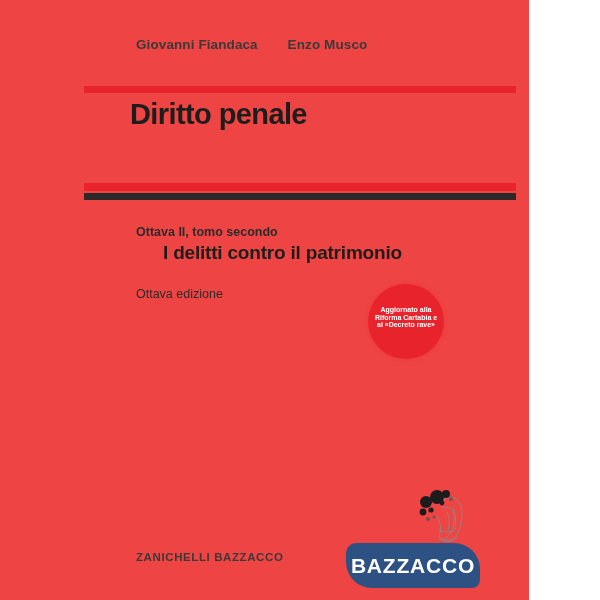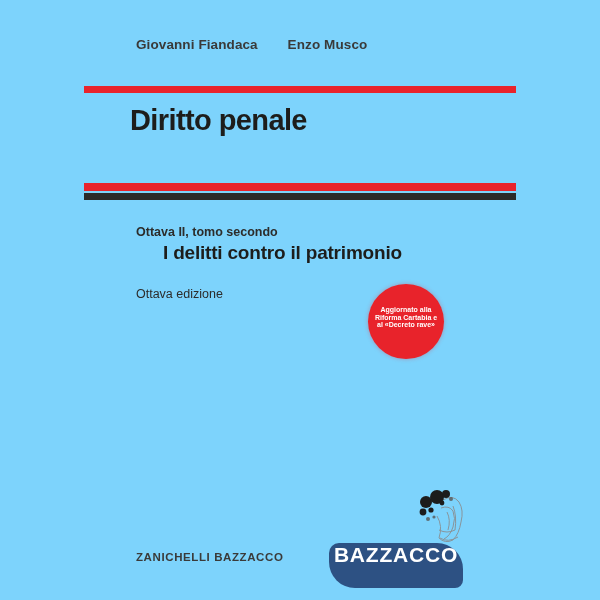--- a/index.html
+++ b/index.html
@@ -3,24 +3,25 @@
 <meta charset="utf-8">
 <style>
   html, body {
     margin: 0;
     padding: 0;
     background: #ffffff;
     font-family: "Liberation Sans", "DejaVu Sans", sans-serif;
   }
   .stage {
     position: relative;
-    width: 600px;
+    width: 509px;
     height: 600px;
-    background: #7dd3fc;
+    background: #ef4444;
     overflow: hidden;
+    padding-left: 20px;
   }
   
   .authors {
     position: absolute;
     left: 136px;
     top: 37px;
     font-size: 13.5px;
     font-weight: bold;
     color: #3a3a39;
     letter-spacing: 0.1px;
@@ -33,21 +34,21 @@
     left: 84px;
     width: 432px;
   }
   .rule-top     { top: 86px;  height: 7px; background: #e8232b; }
   .rule-mid-red { top: 183px; height: 8px; background: #e8232b; }
   .rule-mid-blk { top: 193px; height: 7px; background: #2b2a29; }
   
   .title-block {
     position: absolute;
     left: 130px;
-    top: 103px;
+    top: 97px;
     color: #1d1d1b;
   }
   .title-line1 {
     font-size: 29px;
     line-height: 34px;
     font-weight: bold;
     letter-spacing: -0.6px;
   }
   .title-line2 {
     font-size: 26px;
@@ -122,28 +123,28 @@
     position: absolute;
     left: 413px;
     top: 486px;
     width: 58px;
     height: 60px;
     z-index: 1;
   }
   
   .watermark {
     position: absolute;
-    left: 329px;
+    left: 346px;
     top: 543px;
     width: 134px;
     height: 45px;
     background: #2d5183;
     border-radius: 10px 26px 8px 26px;
     display: flex;
-    align-items: flex-start;
+    align-items: center;
     justify-content: center;
     z-index: 2;
   }
   .watermark .wm-label {
     font-size: 21px;
     font-weight: bold;
     color: #ffffff;
     letter-spacing: 0.8px;
     white-space: nowrap;
   }

